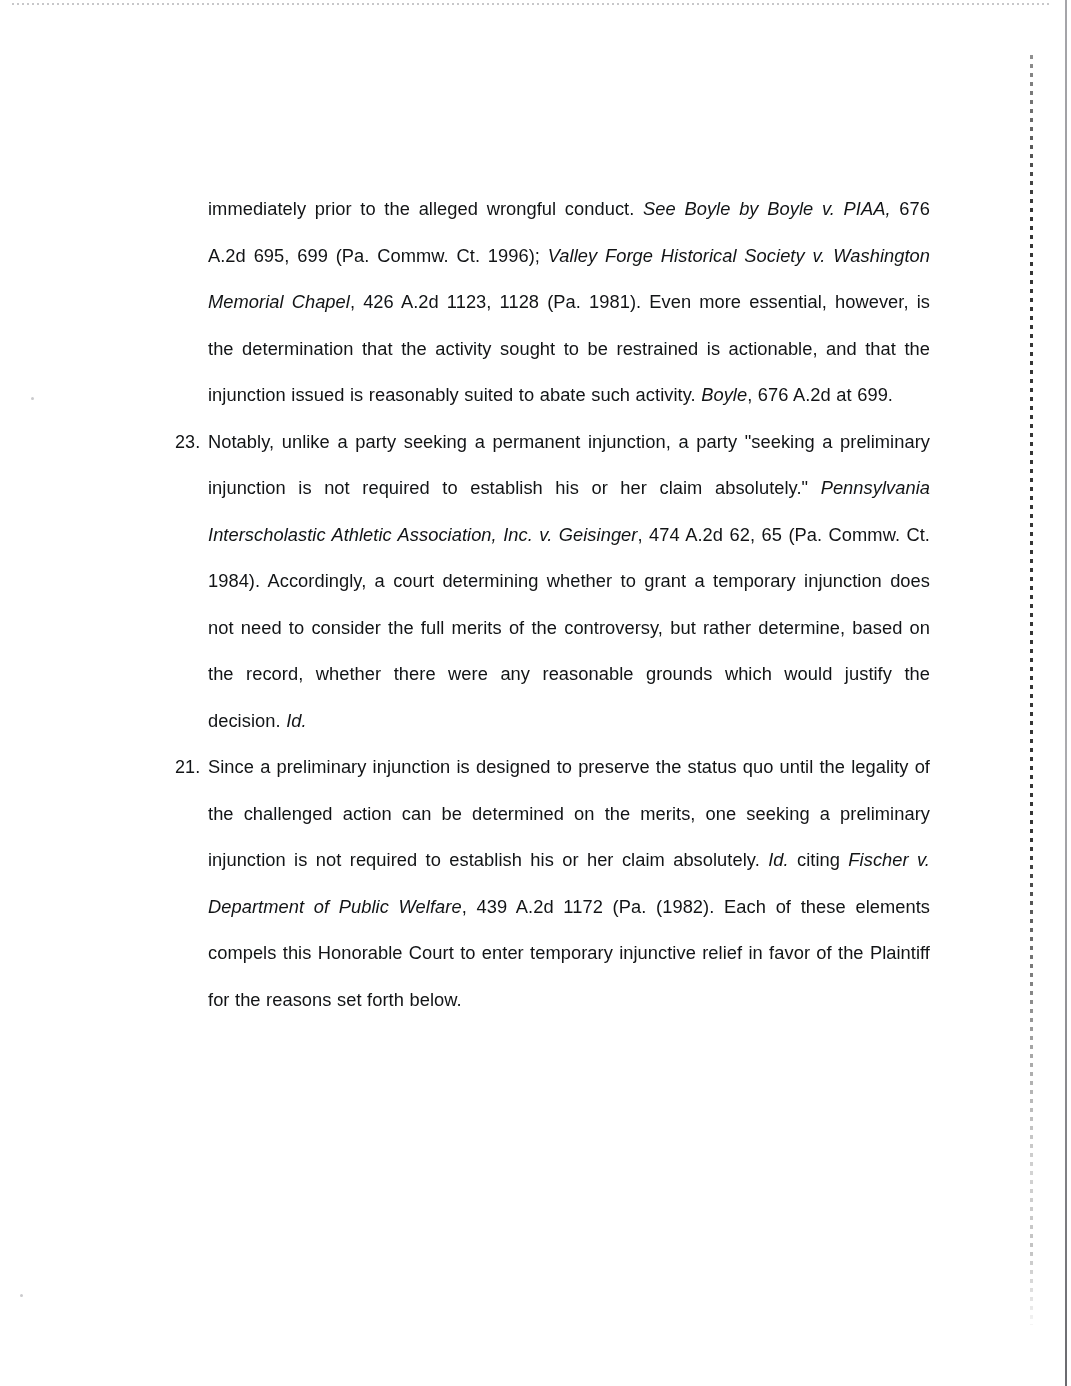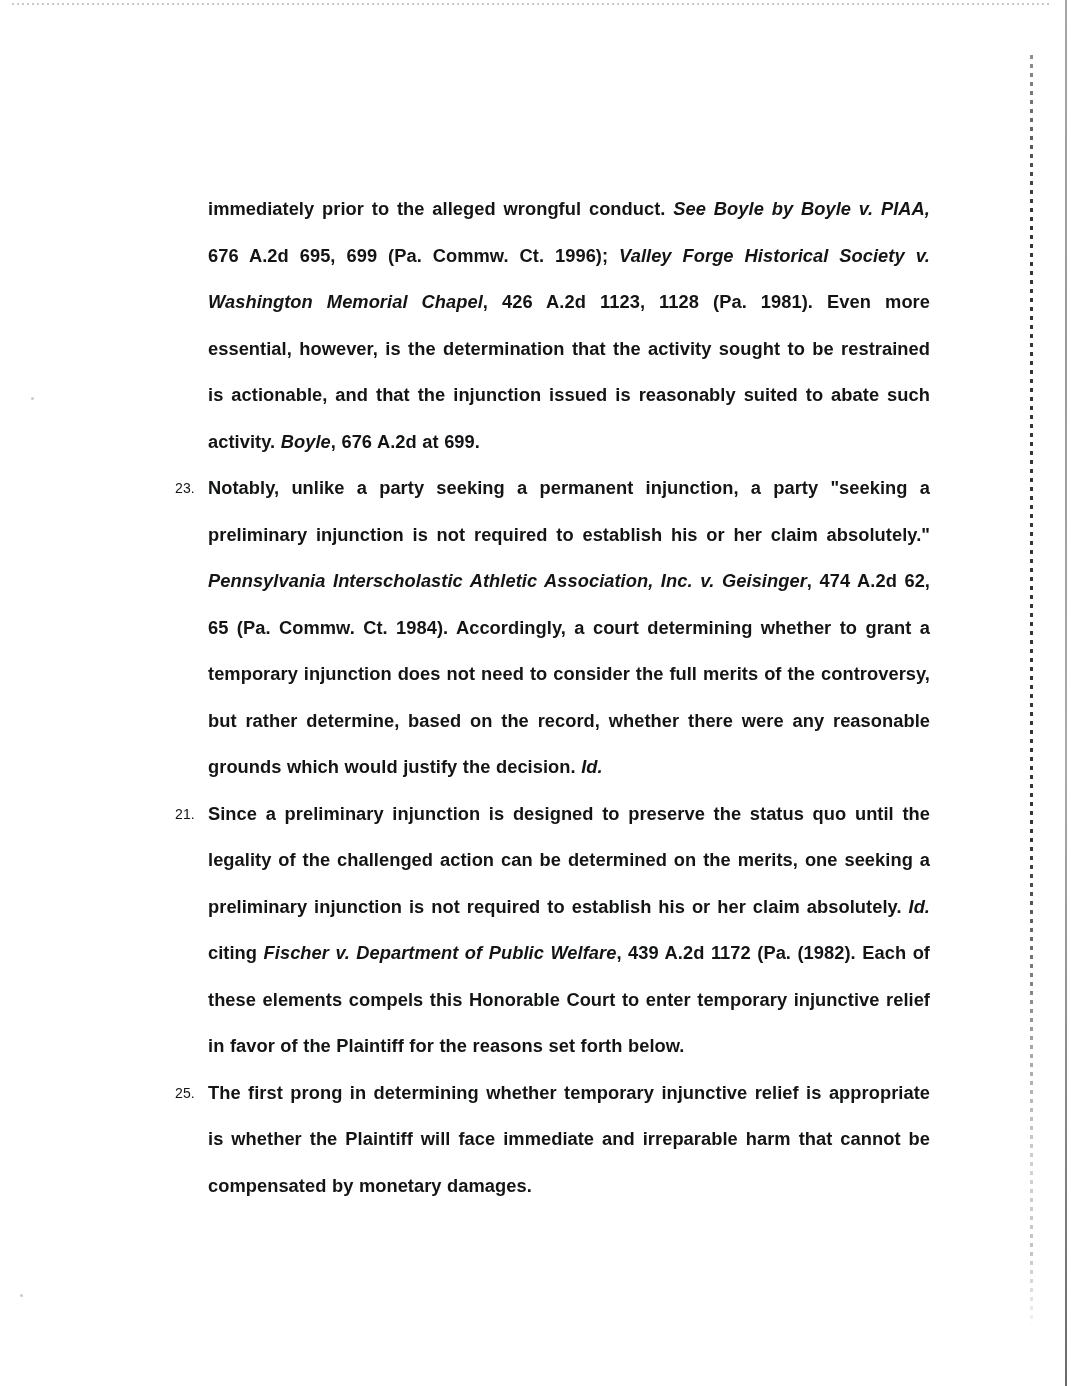--- a/index.html
+++ b/index.html
@@ -103,38 +103,37 @@
 
   .para {
     display: flex;
     align-items: flex-start;
     margin: 0 0 0 0;
   }
 
   .para-num {
     flex: 0 0 auto;
     width: 33px;
-    font-size: 14px;
+    font-size: 18px;
     line-height: 46.5px;
     color: #16181a;
     letter-spacing: 0.1px;
     white-space: nowrap;
   }
 
   .para-body {
     flex: 1 1 auto;
     font-size: 18.3px;
     line-height: 46.5px;
     color: #16181a;
     text-align: justify;
     text-justify: inter-word;
     letter-spacing: 0.05px;
     word-spacing: 0.4px;
     hyphens: none;
-    font-weight: bold;
   }
 
   
   .para.cont .para-body {
     margin-left: 0;
   }
 
   .para-body i, .para-body em {
     font-style: italic;
   }
@@ -161,19 +160,15 @@
         <div class="para-body"><span>immediately prior to the alleged wrongful conduct. </span><i>See Boyle by Boyle v. PIAA,</i><span> 676 A.2d 695, 699 (Pa. Commw. Ct. 1996); </span><i>Valley Forge Historical Society v. Washington Memorial Chapel</i><span>, 426 A.2d 1123, 1128 (Pa. 1981). Even more essential, however, is the determination that the activity sought to be restrained is actionable, and that the injunction issued is reasonably suited to abate such activity. </span><i>Boyle</i><span>, 676 A.2d at 699.</span></div>
       </div>
       <div class="para">
         <div class="para-num">23.</div>
         <div class="para-body"><span>Notably, unlike a party seeking a permanent injunction, a party "seeking a preliminary injunction is not required to establish his or her claim absolutely." </span><i>Pennsylvania Interscholastic Athletic Association, Inc. v. Geisinger</i><span>, 474 A.2d 62, 65 (Pa. Commw. Ct. 1984). Accordingly, a court determining whether to grant a temporary injunction does not need to consider the full merits of the controversy, but rather determine, based on the record, whether there were any reasonable grounds which would justify the decision. </span><i>Id.</i></div>
       </div>
       <div class="para">
         <div class="para-num">21.</div>
         <div class="para-body"><span>Since a preliminary injunction is designed to preserve the status quo until the legality of the challenged action can be determined on the merits, one seeking a preliminary injunction is not required to establish his or her claim absolutely. </span><i>Id.</i><span> citing </span><i>Fischer v. Department of Public Welfare</i><span>, 439 A.2d 1172 (Pa. (1982). Each of these elements compels this Honorable Court to enter temporary injunctive relief in favor of the Plaintiff for the reasons set forth below.</span></div>
       </div>
-      <div class="para">
-        <div class="para-num">25.</div>
-        <div class="para-body"><span>The first prong in determining whether temporary injunctive relief is appropriate is whether the Plaintiff will face immediate and irreparable harm that cannot be compensated by monetary damages.</span></div>
-      </div>
     </div>
 
 </div>
 
 </body></html>

